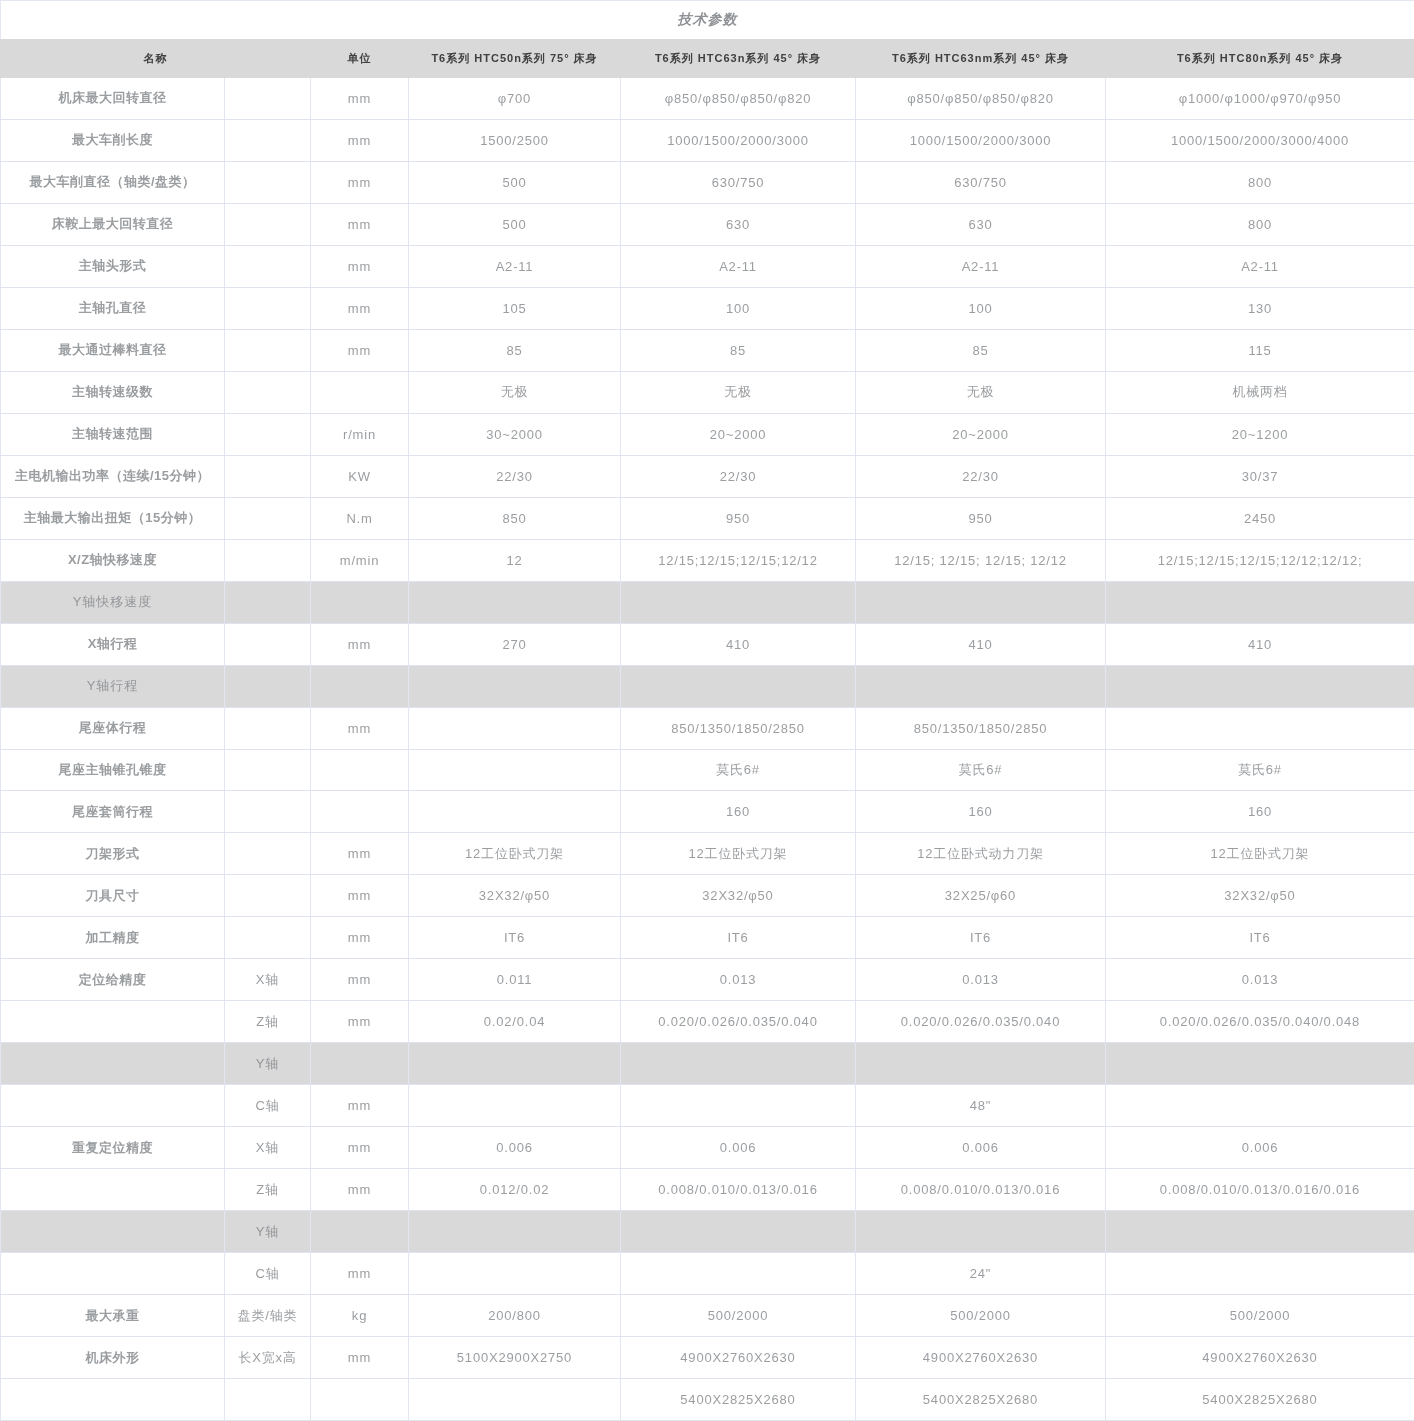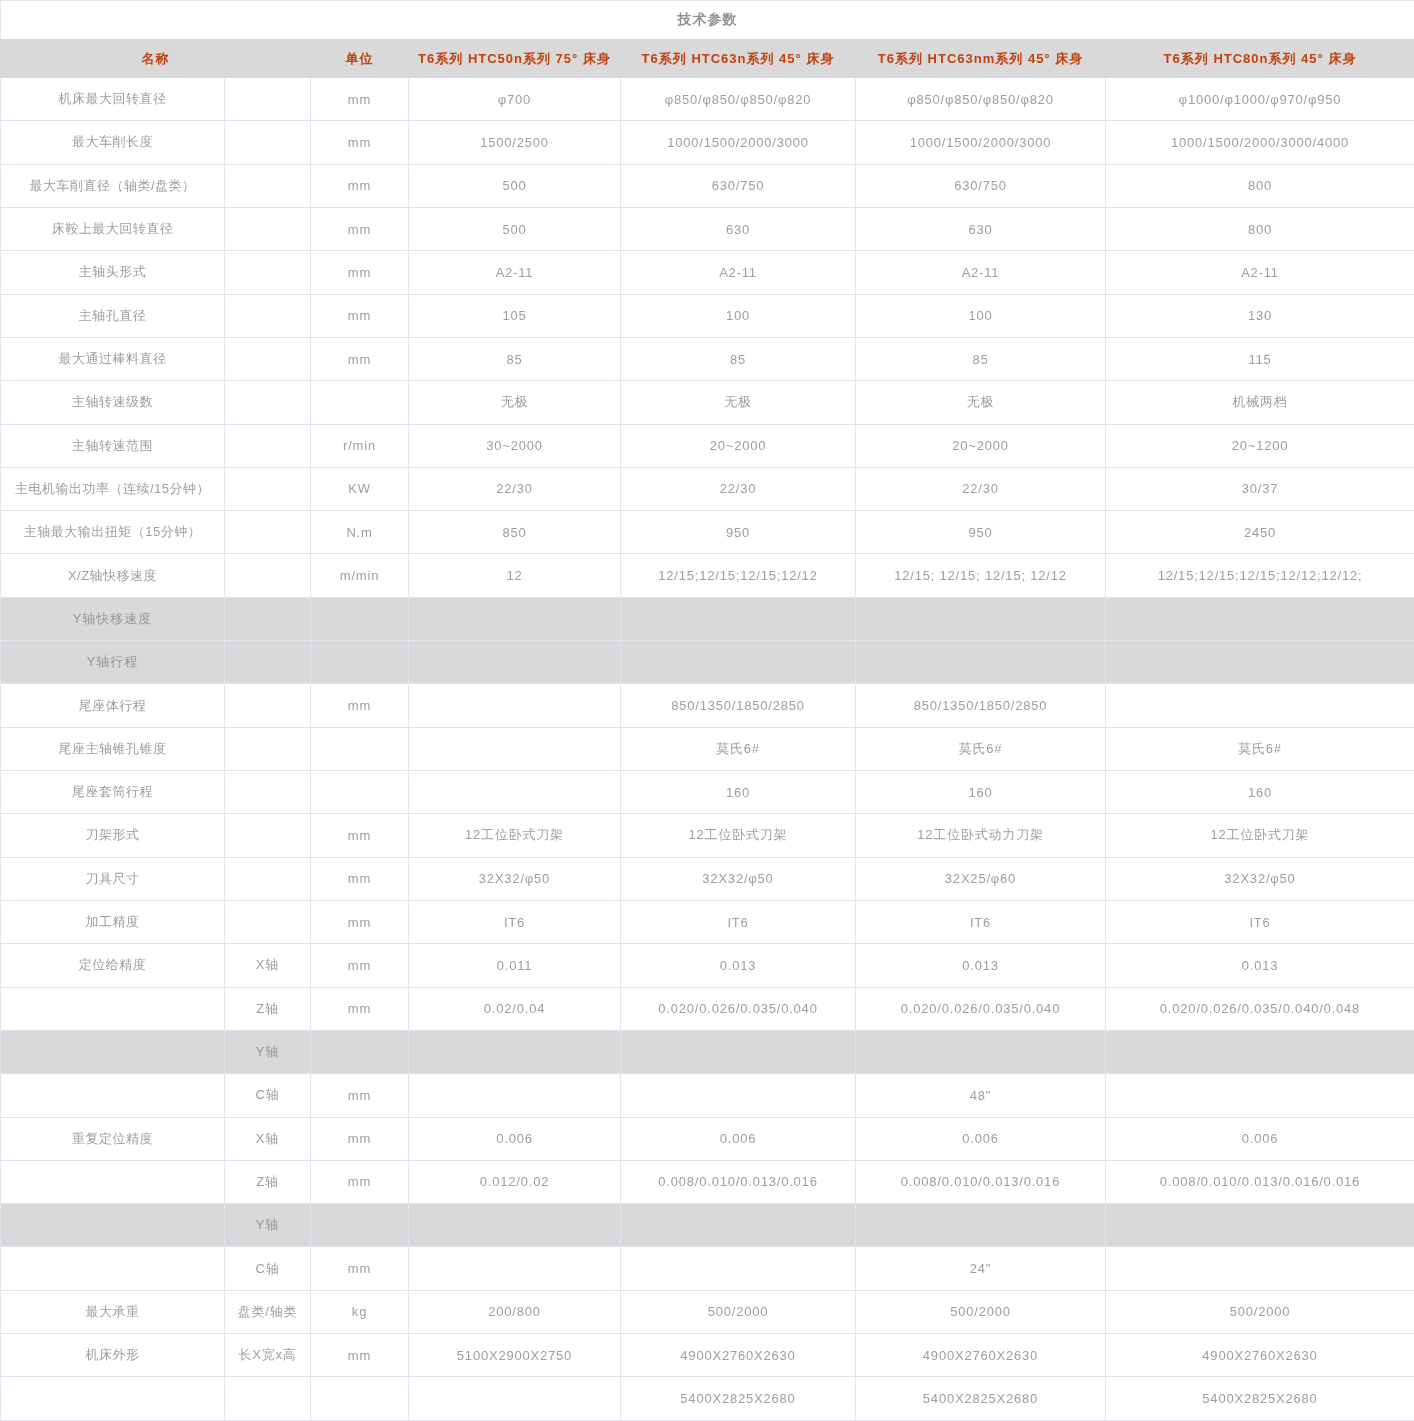--- a/index.html
+++ b/index.html
@@ -20,27 +20,28 @@
   td.title-cell {
     height: 36px;
     text-align: center;
     vertical-align: middle;
     font-size: 14px;
     font-weight: bold;
     color: #8f9296;
     background: #ffffff;
     border-bottom: none;
     letter-spacing: 1px;
+    font-style: italic;
   }
   
   th {
     height: 35px;
     background: #d9d9d9;
-    color: #c2410c;
-    font-size: 13px;
+    color: #404040;
+    font-size: 11px;
     font-weight: bold;
     text-align: center;
     vertical-align: middle;
     border: 1px solid #d9d9d9; 
     letter-spacing: 1px;
     white-space: nowrap;
     overflow: hidden;
   }
   tbody td {
     height: 35.5px;
@@ -55,21 +56,21 @@
     white-space: nowrap;
     overflow: hidden;
     background: #ffffff;
   }
   tbody tr.section td {
     background: #d9d9d9;
     color: #94969a;
     font-weight: normal;
     letter-spacing: 1px;
   }
-  tbody td.name-cell { letter-spacing: 0.5px; }
+  tbody td.name-cell { letter-spacing: 0.5px; font-weight: bold; }
 </style>
 </head>
 <body>
 
 <table class="spec">
   <colgroup>
     <col style="width:224px">
     <col style="width:86px">
     <col style="width:98px">
     <col style="width:212px">
@@ -201,20 +202,29 @@
       </tr>
       <tr class="section">
         <td class="name-cell">Y轴快移速度</td>
         <td></td>
         <td></td>
         <td></td>
         <td></td>
         <td></td>
         <td></td>
       </tr>
+      <tr>
+        <td class="name-cell">X轴行程</td>
+        <td></td>
+        <td>mm</td>
+        <td>270</td>
+        <td>410</td>
+        <td>410</td>
+        <td>410</td>
+      </tr>
       <tr class="section">
         <td class="name-cell">Y轴行程</td>
         <td></td>
         <td></td>
         <td></td>
         <td></td>
         <td></td>
         <td></td>
       </tr>
       <tr>

